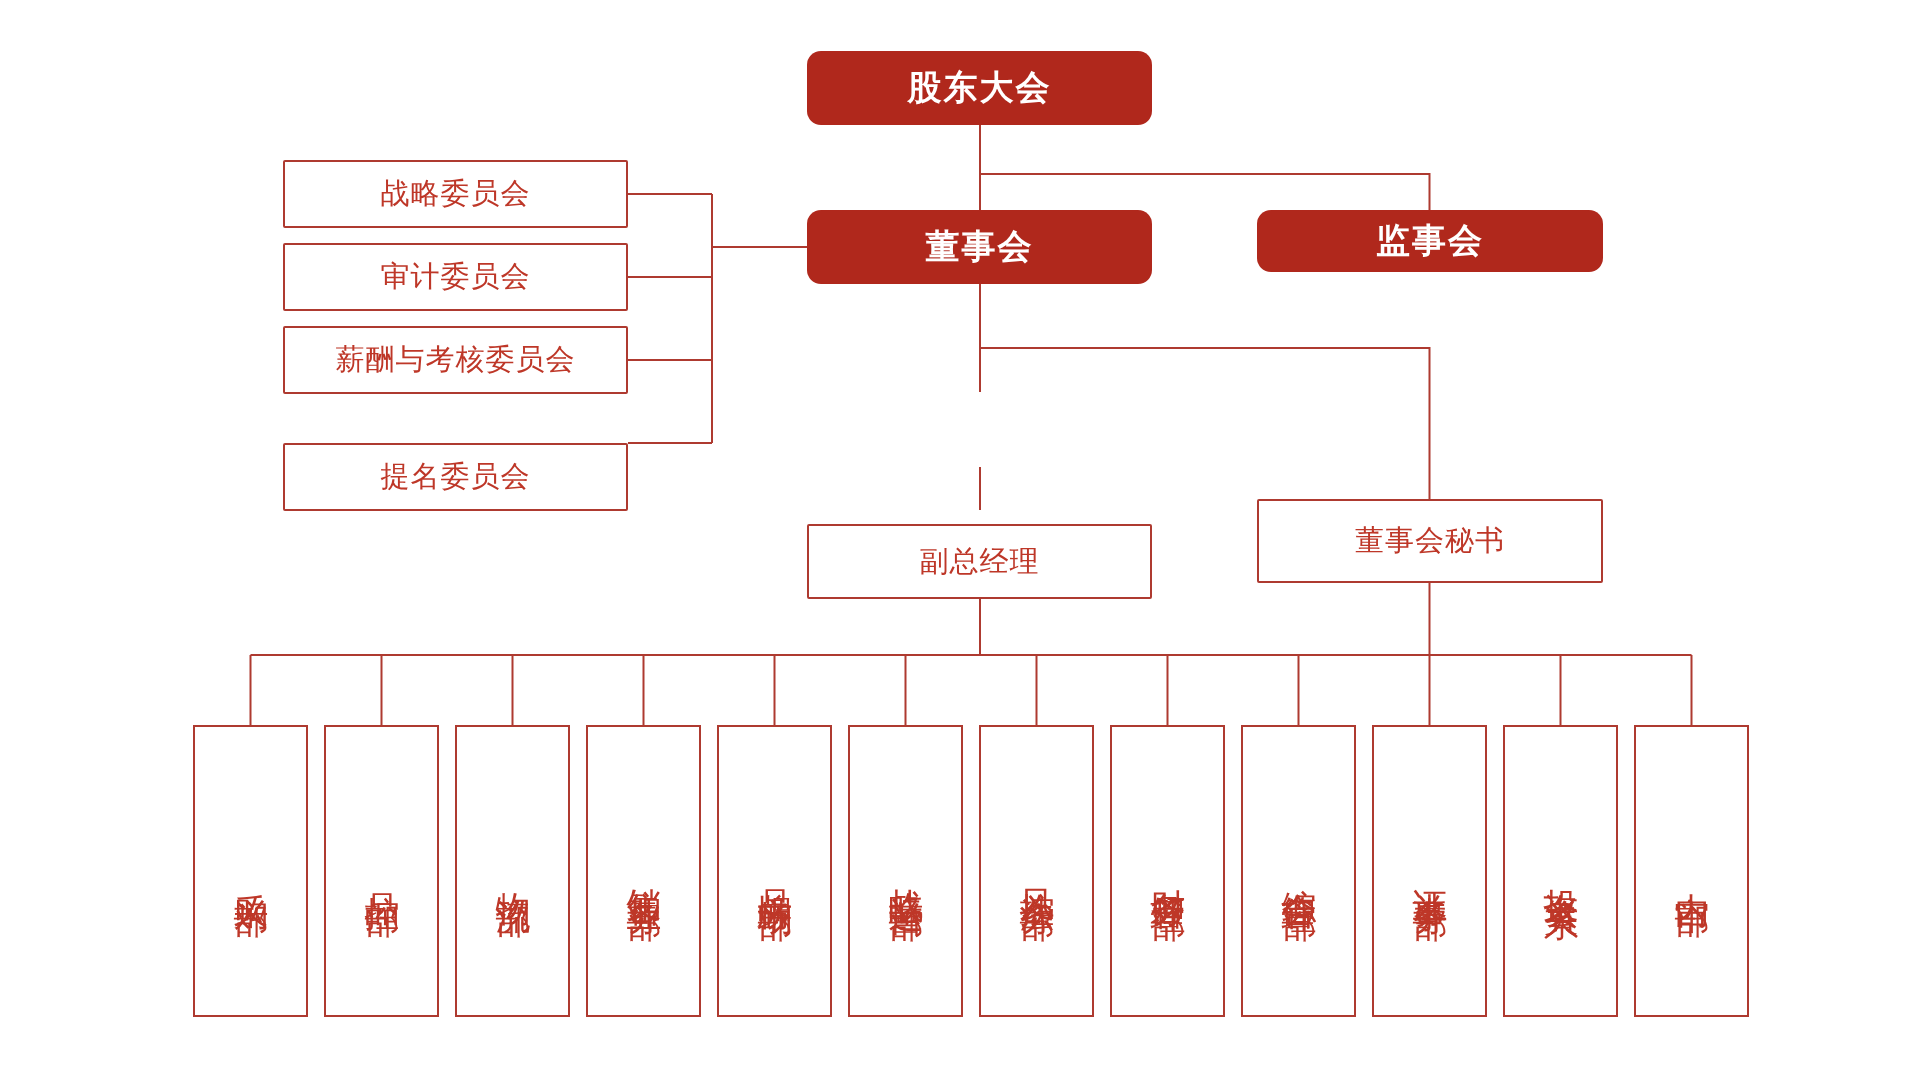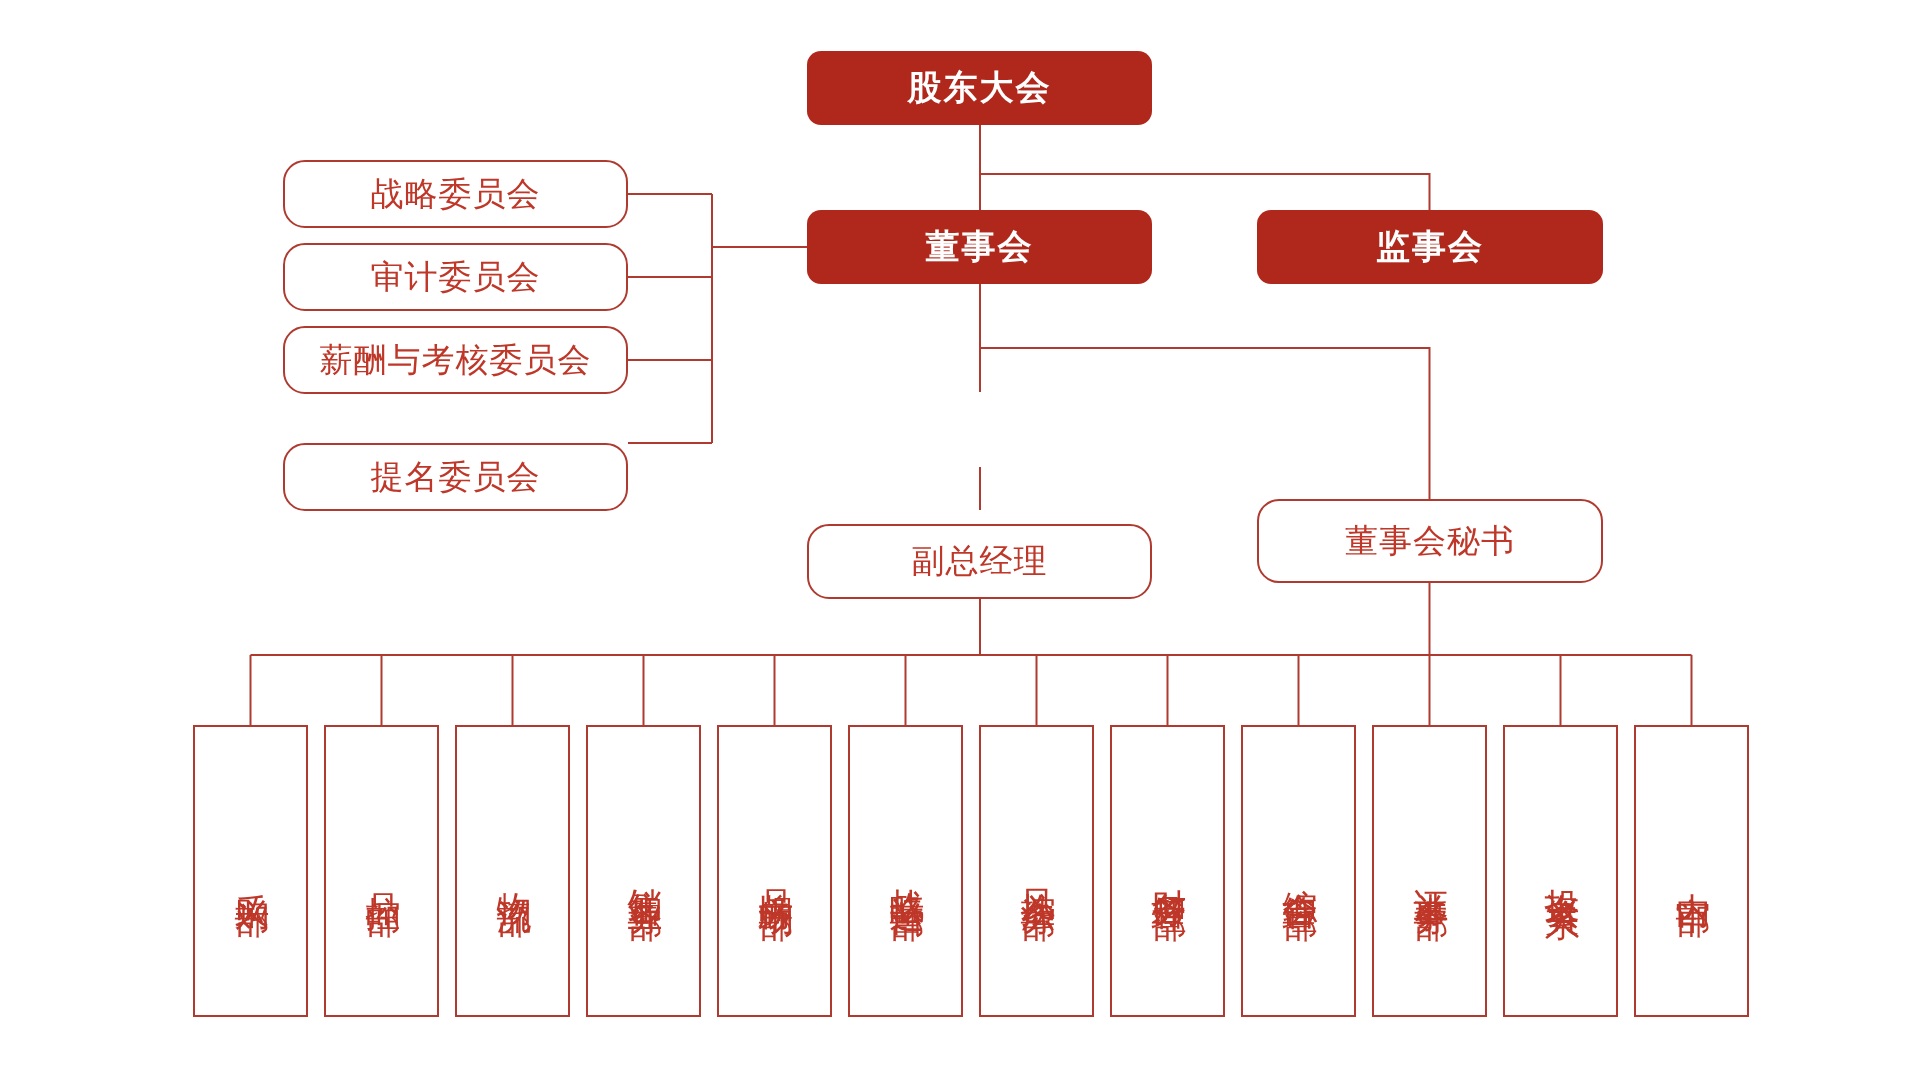--- a/index.html
+++ b/index.html
@@ -22,56 +22,55 @@
     height: 1069px;
   }
   .node {
     position: absolute;
     box-sizing: border-box;
     display: flex;
     align-items: center;
     justify-content: center;
     text-align: left;
     white-space: nowrap;
-    font-family: Liberation Serif, serif;
   }
   .node.filled {
     background: #B0281C;
     color: #FFFFFF;
     font-size: 34px;
     font-weight: 700;
     letter-spacing: 2px;
     border-radius: 14px;
   }
   .node.outlined {
     background: #FFFFFF;
     color: #BE3728;
     border: 2.5px solid #AE3A30;
-    font-size: 33px;
+    font-size: 29px;
     font-weight: 500;
     letter-spacing: 1px;
-    border-radius: 22px;
+    border-radius: 2px;
   }
   .node.dept {
     background: #FFFFFF;
     color: #BE3728;
     border: 2px solid #AE3A30;
     border-radius: 0;
     font-size: 35px;
     font-weight: 500;
     writing-mode: vertical-rl;
     text-orientation: upright;
     letter-spacing: 4px;
     white-space: normal;
   }
 
   
   #n-shareholders   { left: 807px;  top: 51px;  width: 345px; height: 74px; }
   #n-board          { left: 807px;  top: 210px; width: 345px; height: 74px; }
-  #n-supervisory    { left: 1257px; top: 210px; width: 346px; height: 74px; }
+  #n-supervisory    { left: 1257px; top: 210px; width: 346px; height: 62px; }
 
   #n-committee-0    { left: 283px;  top: 160px; width: 345px; height: 68px; }
   #n-committee-1    { left: 283px;  top: 243px; width: 345px; height: 68px; }
   #n-committee-2    { left: 283px;  top: 326px; width: 345px; height: 68px; }
   #n-committee-3    { left: 283px;  top: 409px; width: 345px; height: 68px; margin-top: 34px; }
 
   #n-gm             { left: 807px;  top: 392px; width: 345px; height: 75px; }
   #n-dgm            { left: 807px;  top: 524px; width: 345px; height: 75px; }
   #n-secretary      { left: 1257px; top: 499px; width: 346px; height: 84px; }
 

